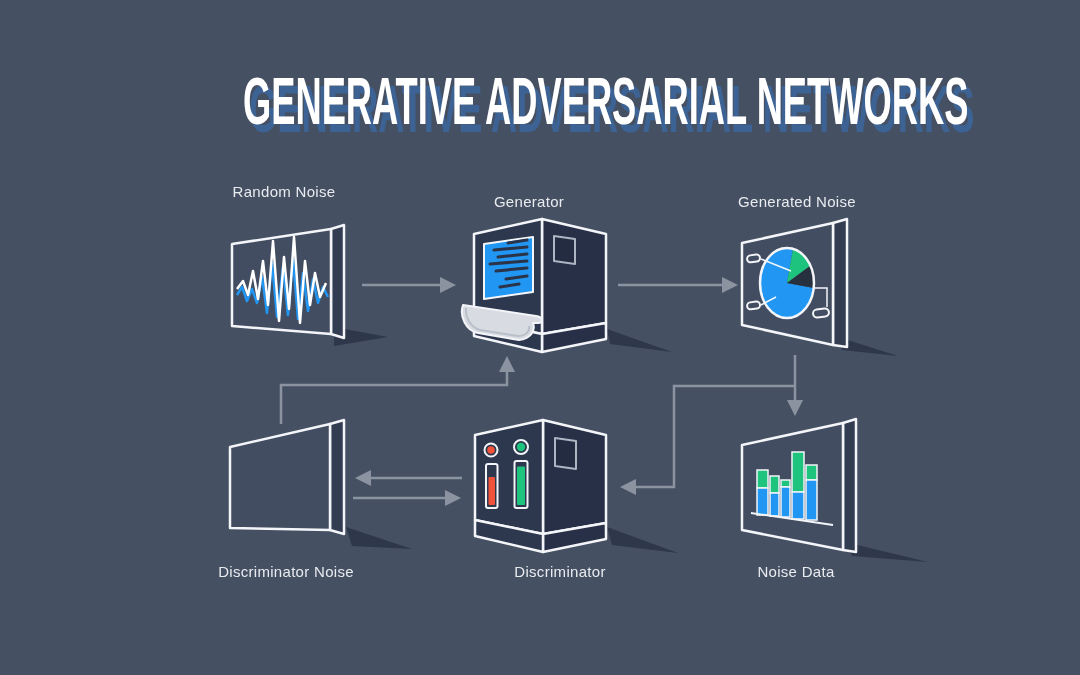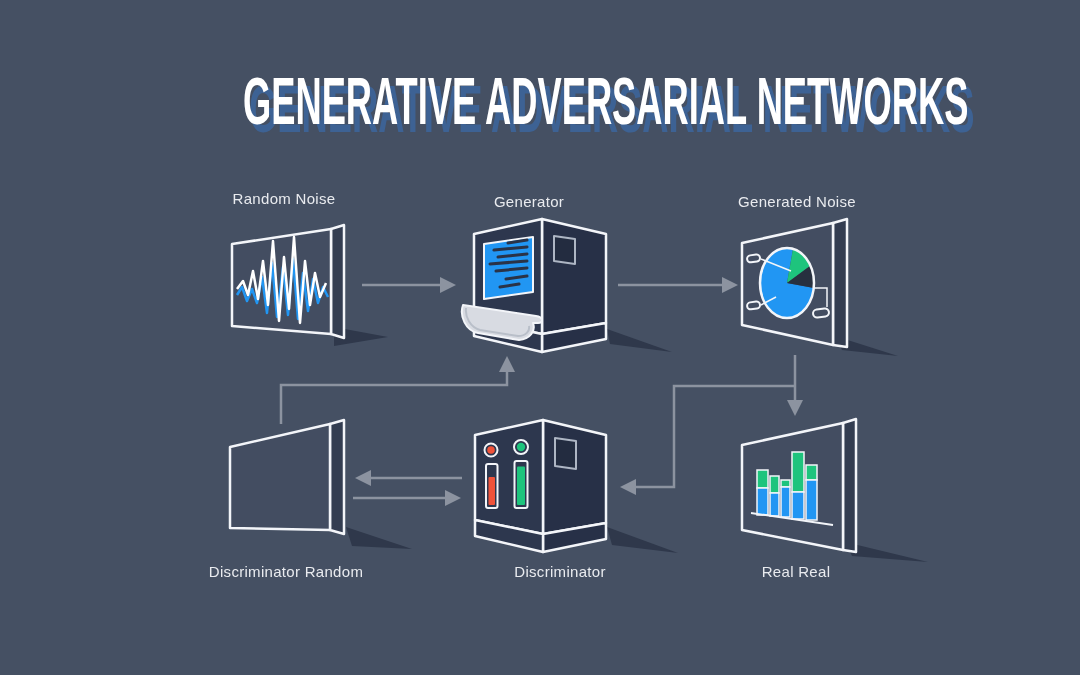--- a/index.html
+++ b/index.html
@@ -190,20 +190,20 @@
       </g>
     </g>
 
     <g>
       <polygon class="panel-side" points="330,424 344,420 344,534 330,530"></polygon>
       <polygon class="panel-face" points="230,447 330,424 330,530 230,528"></polygon>
     </g>
 
   </svg>
 
-  <div class="node-label" style="left:284px;top:190px;">Random Noise</div>
+  <div class="node-label" style="left:284px;top:183px;">Random Noise</div>
   <div class="node-label" style="left:529px;top:193px;">Generator</div>
   <div class="node-label" style="left:797px;top:193px;">Generated Noise</div>
-  <div class="node-label" style="left:286px;top:563px;">Discriminator Random</div>
+  <div class="node-label" style="left:286px;top:563px;">Discriminator Noise</div>
   <div class="node-label" style="left:560px;top:563px;">Discriminator</div>
-  <div class="node-label" style="left:796px;top:563px;">Real Real</div>
+  <div class="node-label" style="left:796px;top:563px;">Noise Data</div>
 
 </div>
 
 </body></html>

